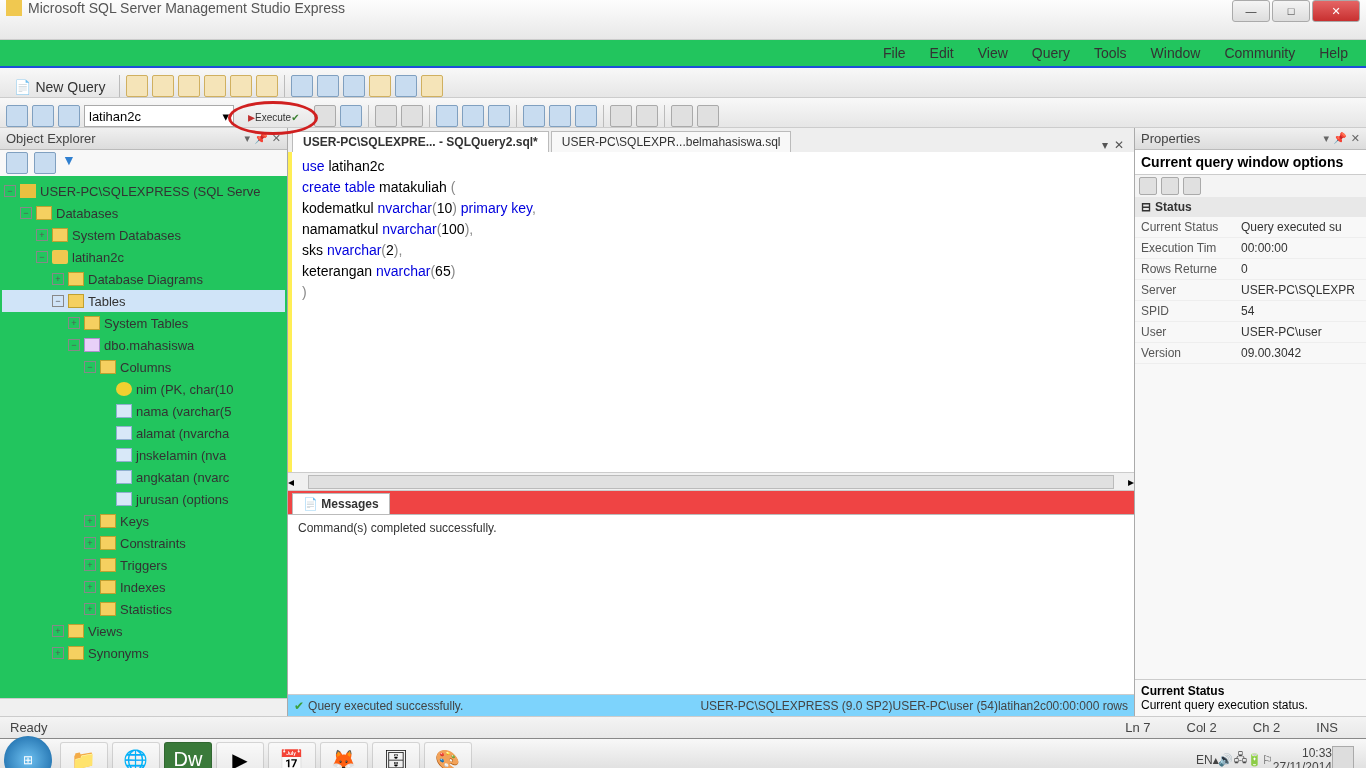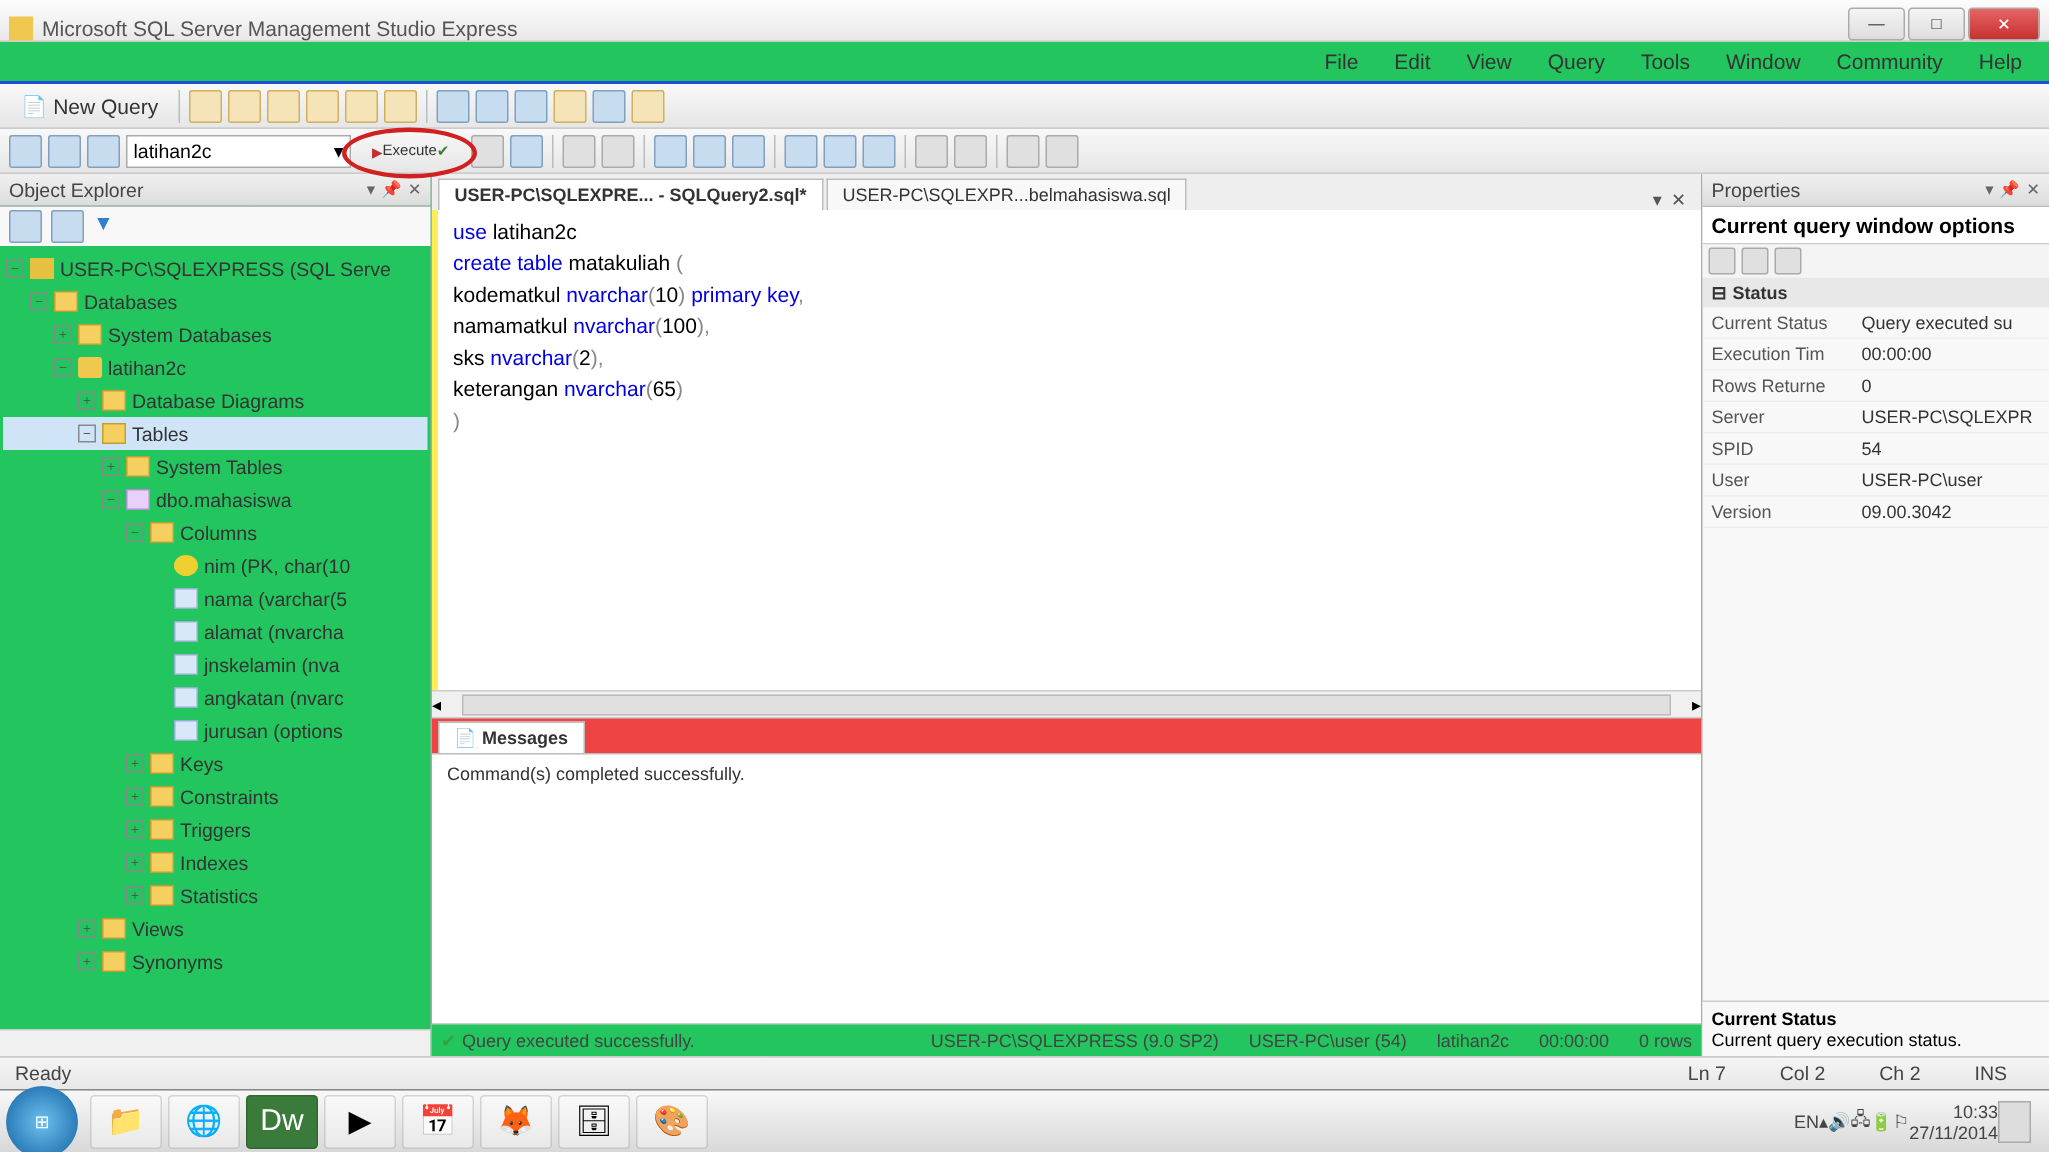--- a/index.html
+++ b/index.html
@@ -1,31 +1,31 @@
 <!DOCTYPE html>
 <html><head>
 <meta charset="utf-8">
 <style>
 * { box-sizing: border-box; margin: 0; padding: 0; font-family: 'Segoe UI', Tahoma, sans-serif; }
 body { width: 1366px; height: 768px; overflow: hidden; background: #d4d4d4; font-size: 12px; }
 
 
-.titlebar { height: 28px; background: linear-gradient(#fdfdfd, #e8e8e8); display: flex; align-items: flex-end; padding: 0 6px; border-bottom: 1px solid #ccc; }
+.titlebar { height: 40px; background: linear-gradient(#fdfdfd, #e8e8e8); display: flex; align-items: flex-start; padding: 0 6px; border-bottom: 1px solid #ccc; }
 .titlebar .app-icon { width: 16px; height: 16px; background: #f0c850; margin-right: 6px; }
 .titlebar .title { flex: 1; color: #555; font-size: 14px; }
 .winbtns { display: flex; gap: 2px; }
 .winbtn { width: 38px; height: 22px; background: linear-gradient(#f5f5f5,#ddd); border: 1px solid #aaa; border-radius: 3px; display: flex; align-items: center; justify-content: center; font-size: 11px; color: #333; }
 .winbtn.close { background: linear-gradient(#e56565,#c83030); color: #fff; width: 48px; }
 
 
 .menubar { height: 28px; background: #22c55e; display: flex; align-items: center; padding: 0 8px; gap: 4px; font-size: 14px; color: #333; border-bottom: 2px solid #1d4ed8; justify-content: flex-end; }
 .menubar span { padding: 3px 10px; }
 
 
-.toolbar { height: 30px; background: linear-gradient(#f8f8f8,#e6e6e6); display: flex; align-items: center; padding: 0 6px; gap: 4px; border-bottom: 1px solid #ccc; }
+.toolbar { height: 30px; background: linear-gradient(#f8f8f8,#e6e6e6); display: flex; align-items: flex-end; padding: 0 6px; gap: 4px; border-bottom: 1px solid #ccc; }
 .tbtn { width: 22px; height: 22px; background: #f5e4b8; border: 1px solid #d0b060; border-radius: 2px; }
 .tbtn.blue { background: #c8dcf0; border-color: #80a0c0; }
 .tbtn.gray { background: #e0e0e0; border-color: #aaa; }
 .newquery { padding: 2px 8px; font-size: 14px; color: #333; display: flex; align-items: center; gap: 4px; }
 .newquery::before { content: "📄"; font-size: 14px; }
 .dbselect { width: 150px; height: 22px; border: 1px solid #aaa; background: #fff; padding: 0 4px; font-size: 13px; display: flex; align-items: center; justify-content: space-between; }
 .exec-btn { padding: 2px 10px; font-size: 10px; color: #333; display: flex; align-items: center; gap: 0; position: relative; }
 .exec-btn::before { content: "▸"; color: #c03030; font-size: 14px; }
 .exec-circle { position: absolute; top: -6px; left: -10px; width: 90px; height: 34px; border: 3px solid #d02020; border-radius: 50%; pointer-events: none; }
 .tsep { width: 1px; height: 22px; background: #bbb; margin: 0 2px; }
@@ -58,21 +58,21 @@
 .tab { padding: 3px 10px; background: #f8f8f8; border: 1px solid #bbb; border-bottom: none; font-size: 12px; color: #333; margin-right: 2px; }
 .tab.active { background: #fff; font-weight: bold; }
 .tabs .tabend { margin-left: auto; display: flex; gap: 6px; padding: 0 6px; color: #555; }
 .code { flex: 1; background: #fff; font-family: 'Consolas', monospace; font-size: 14px; line-height: 21px; padding: 4px 10px; position: relative; border-left: 4px solid #ffee55; overflow: hidden; }
 .kw-blue { color: #0000dd; }
 .kw-gray { color: #888; }
 .code-scroll { height: 18px; background: #f0f0f0; display: flex; align-items: center; border-top: 1px solid #ccc; }
 .code-scroll .thumb { height: 14px; flex: 1; margin: 0 14px; background: #e0e0e0; border: 1px solid #bbb; }
 .msg-tabs { height: 24px; background: #ef4444; border-top: 1px solid #ccc; display: flex; align-items: flex-end; padding: 0 4px; }
 .msg-body { height: 180px; background: #fff; border-top: 1px solid #bbb; padding: 6px 10px; font-family: 'Consolas', monospace; font-size: 12px; color: #333; position: relative; }
-.status-strip { height: 22px; background: #22c55e; border-top: 1px solid #ccc; display: flex; align-items: center; padding: 0 6px; font-size: 12px; color: #444; gap: 20px; }
+.status-strip { height: 22px; background: #7dd3fc; border-top: 1px solid #ccc; display: flex; align-items: center; padding: 0 6px; font-size: 12px; color: #444; }
 .status-strip .ok::before { content: "✔"; color: #3aa03a; margin-right: 4px; }
 .status-strip .spacer { flex: 1; }
 
 
 .properties { width: 232px; background: #f8f8f8; border-left: 1px solid #aaa; display: flex; flex-direction: column; }
 .prop-heading { padding: 4px 6px; font-size: 14px; font-weight: bold; background: #fff; border-bottom: 1px solid #ccc; }
 .prop-tb { height: 22px; background: #f4f4f4; display: flex; align-items: center; gap: 4px; padding: 0 4px; }
 .prop-grid { flex: 1; overflow: auto; font-size: 12px; }
 .prop-cat { background: #e8e8e8; padding: 3px 6px; font-weight: bold; color: #333; display: flex; align-items: center; gap: 4px; }
 .prop-row { display: flex; border-bottom: 1px solid #eee; }

